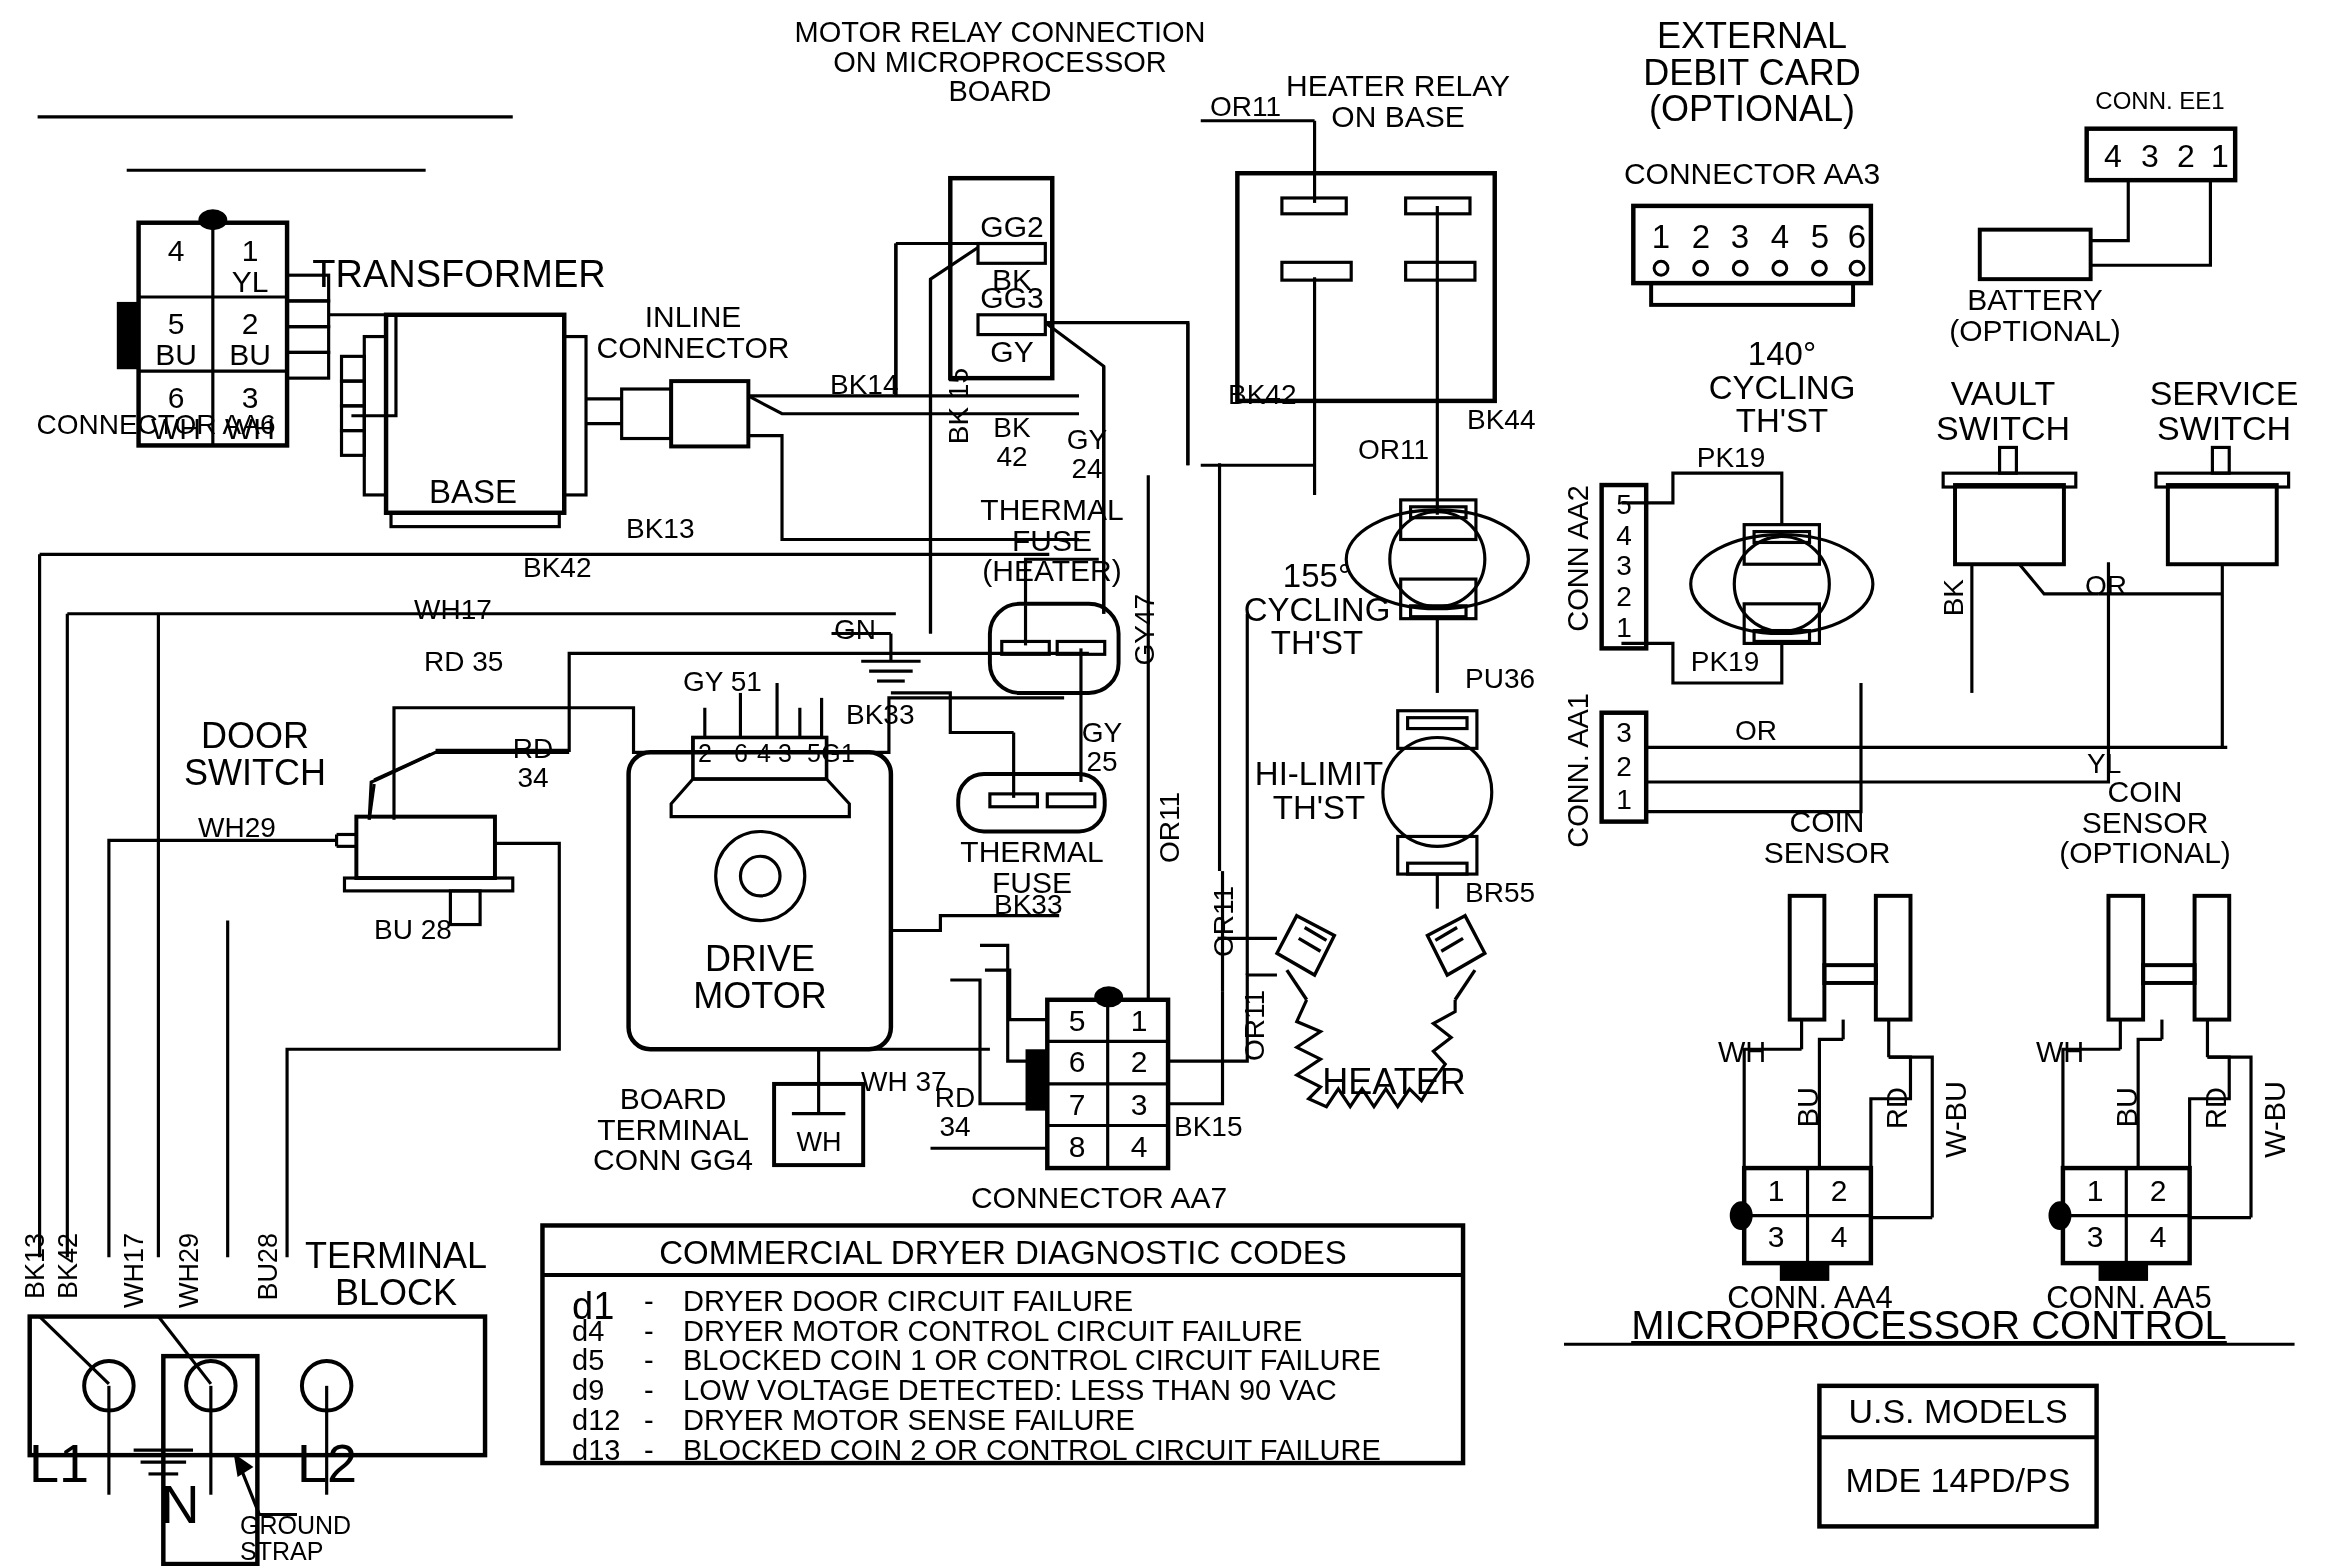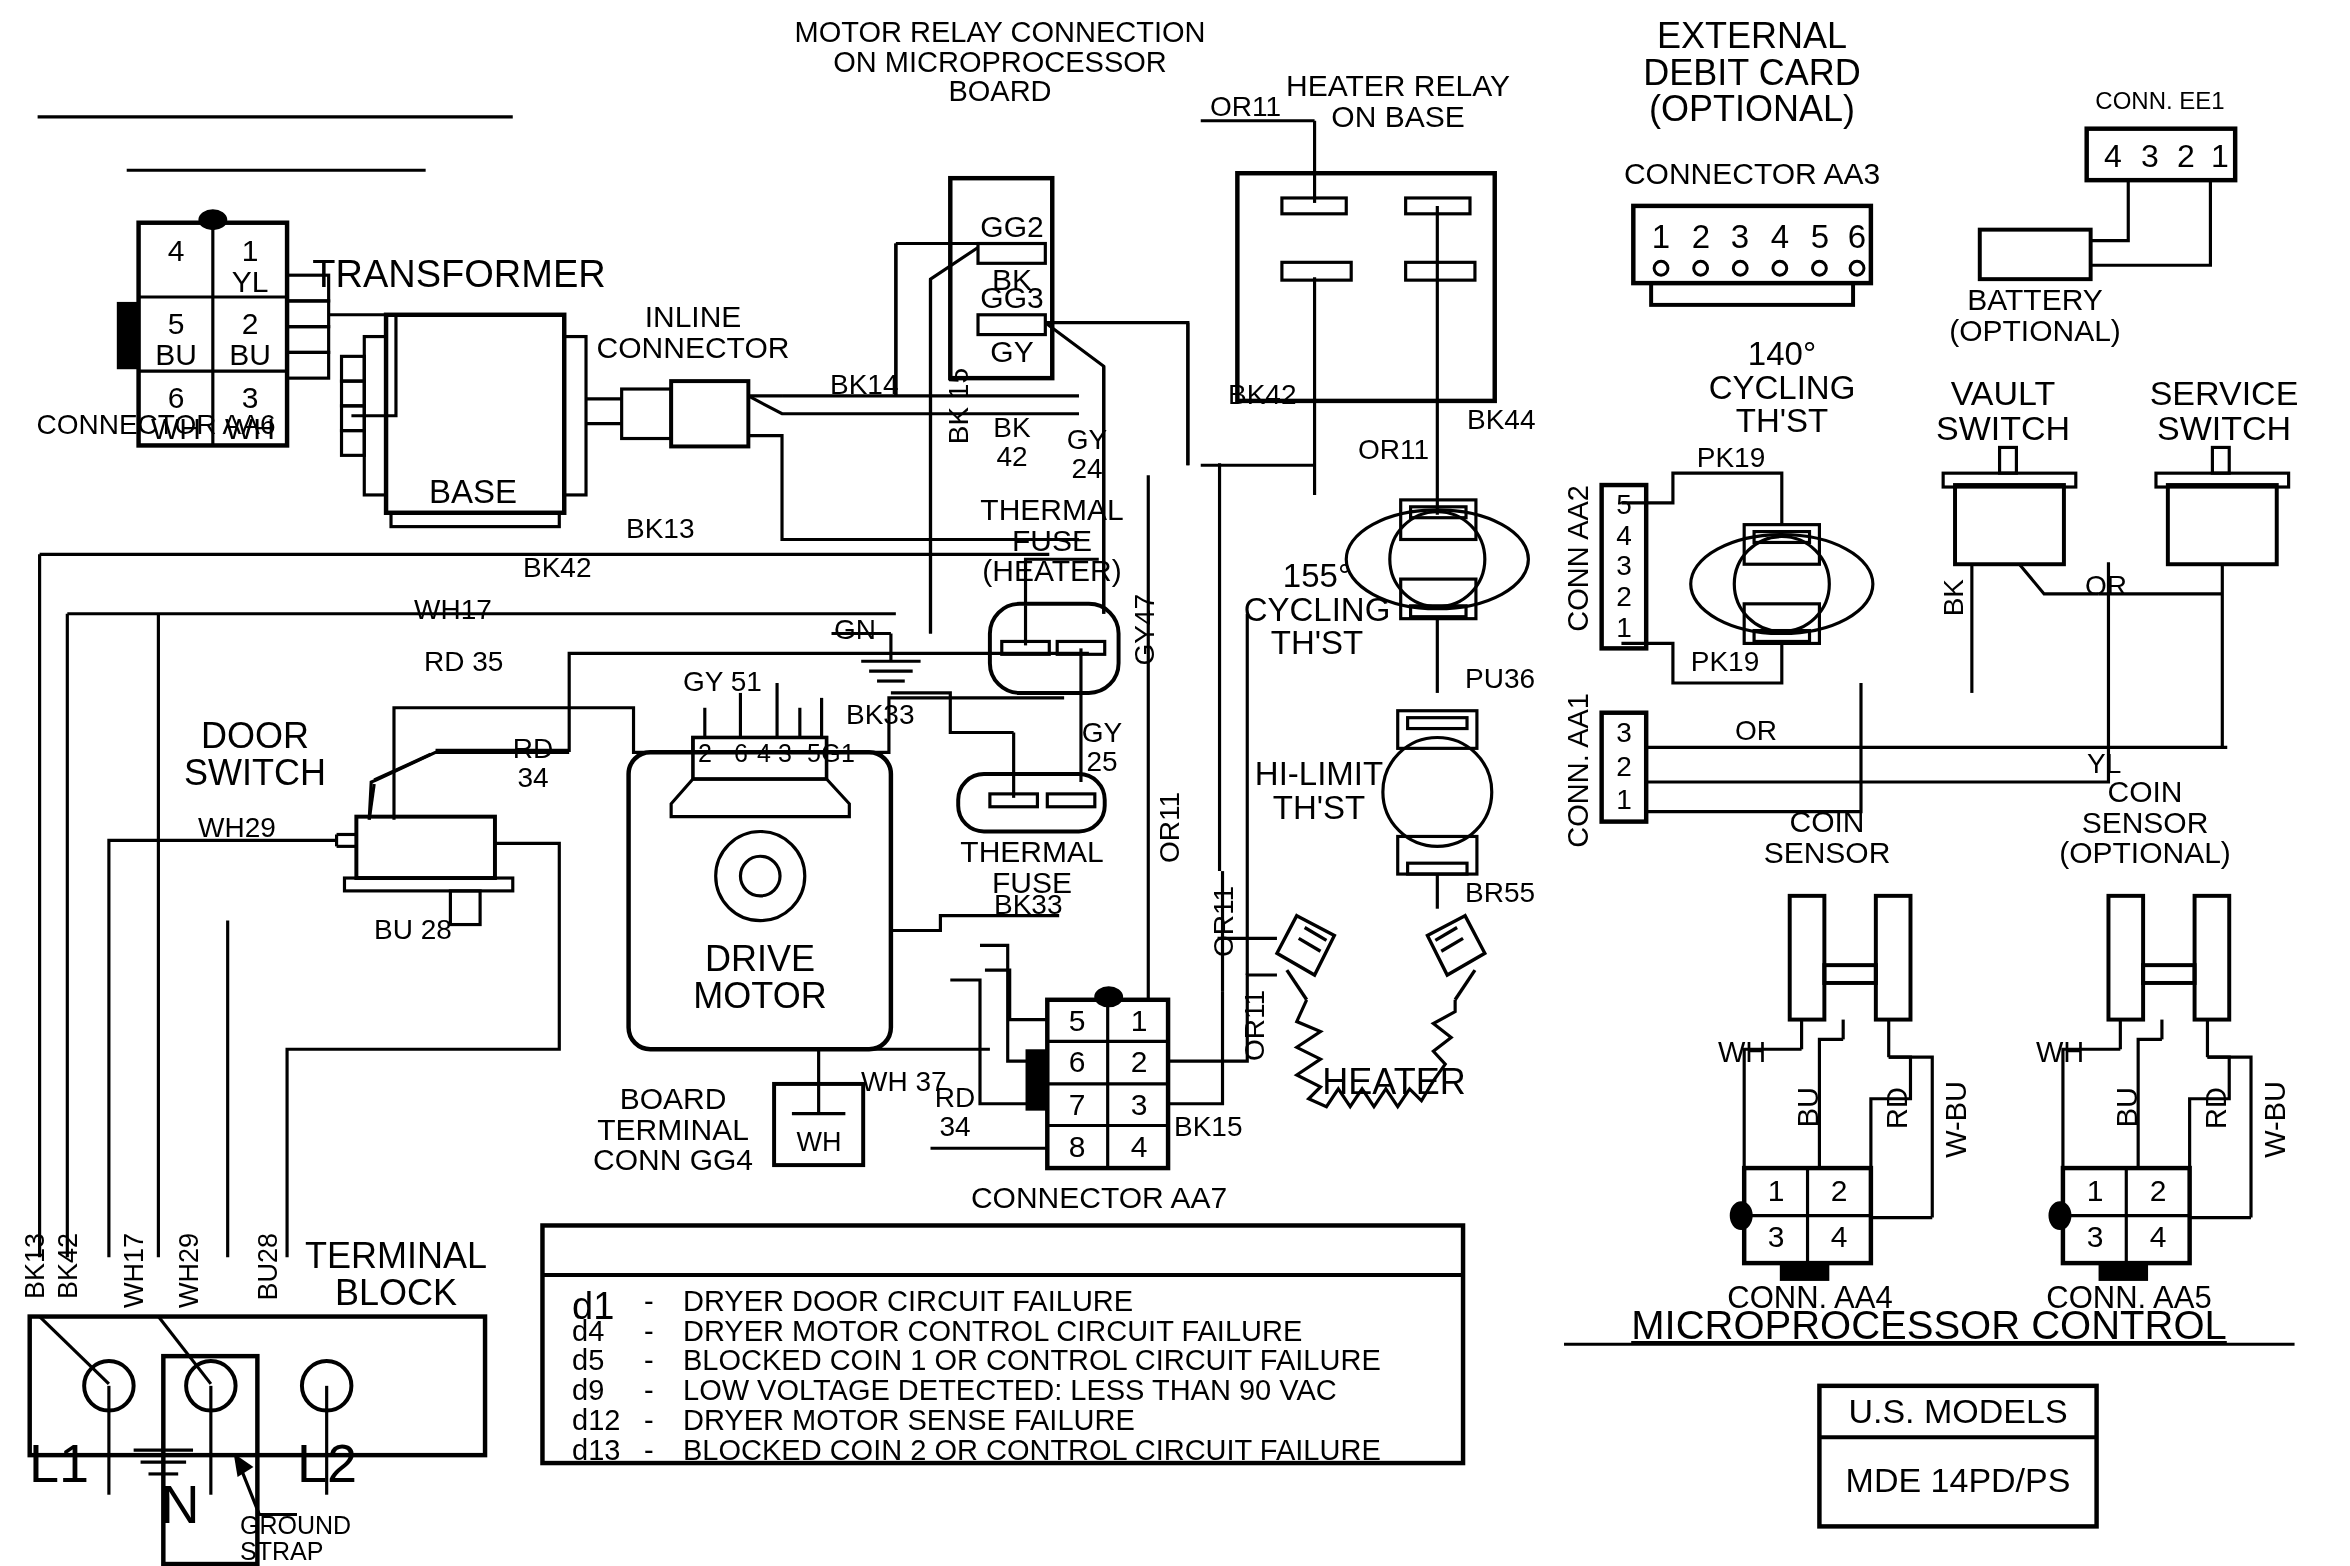--- a/index.html
+++ b/index.html
@@ -487,20 +487,21 @@
 <div class="lbl" style="left:1718px;top:1038px;font-size:29px;">WH</div>
 <div class="lbl vert up" style="left:1794px;top:1087px;font-size:29px;">BU</div>
 <div class="lbl vert up" style="left:1883px;top:1087px;font-size:29px;">RD</div>
 <div class="lbl vert up" style="left:1942px;top:1081px;font-size:29px;">W-BU</div>
 
 <div class="lbl" style="left:2036px;top:1038px;font-size:29px;">WH</div>
 <div class="lbl vert up" style="left:2113px;top:1087px;font-size:29px;">BU</div>
 <div class="lbl vert up" style="left:2202px;top:1087px;font-size:29px;">RD</div>
 <div class="lbl vert up" style="left:2261px;top:1081px;font-size:29px;">W-BU</div>
 
+<div class="lbl ctr" style="left:1003px;top:1236px;font-size:33px;">COMMERCIAL DRYER DIAGNOSTIC CODES</div>
 <div id="diag-rows">
       <div class="lbl" style="left: 572px; top: 1287px; font-size: 38px;">d1</div>
       <div class="lbl" style="left: 644px; top: 1287px; font-size: 29px;">-</div>
       <div class="lbl" style="left: 683px; top: 1287px; font-size: 29px;">DRYER DOOR CIRCUIT FAILURE</div>
       <div class="lbl" style="left: 572px; top: 1317px; font-size: 29px;">d4</div>
       <div class="lbl" style="left: 644px; top: 1317px; font-size: 29px;">-</div>
       <div class="lbl" style="left: 683px; top: 1317px; font-size: 29px;">DRYER MOTOR CONTROL CIRCUIT FAILURE</div>
       <div class="lbl" style="left: 572px; top: 1346px; font-size: 29px;">d5</div>
       <div class="lbl" style="left: 644px; top: 1346px; font-size: 29px;">-</div>
       <div class="lbl" style="left: 683px; top: 1346px; font-size: 29px;">BLOCKED COIN 1 OR CONTROL CIRCUIT FAILURE</div>

